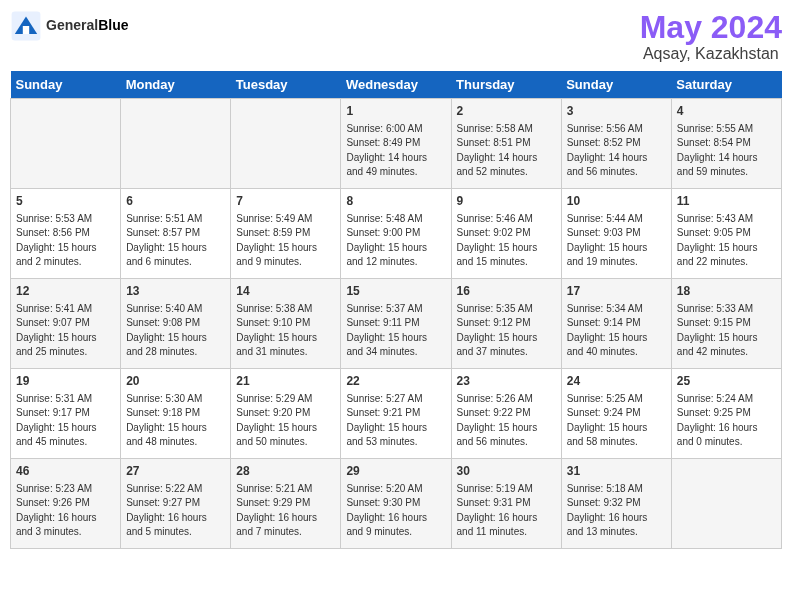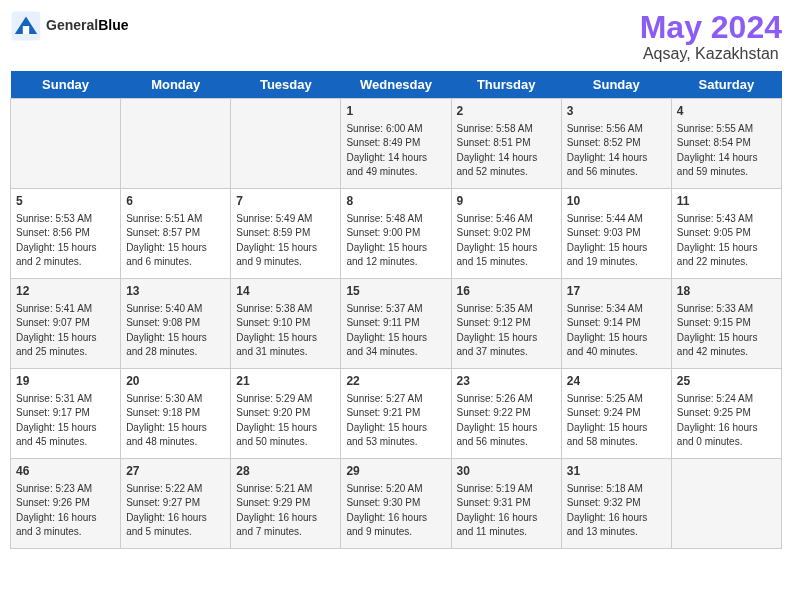--- a/index.html
+++ b/index.html
@@ -56,21 +56,21 @@
       text-align: center;
     }
     table {
       width: 100%;
       border-collapse: collapse;
       table-layout: fixed;
     }
     thead tr th {
       background-color: #1565c0;
       color: #fff;
-      text-align: center;
+      text-align: left;
       padding: 6px 5px;
       font-size: 13px;
       font-weight: bold;
     }
     tbody tr td {
       border: 1px solid #ccc;
       vertical-align: top;
       padding: 4px 5px;
       font-size: 10.5px;
       color: #333;

